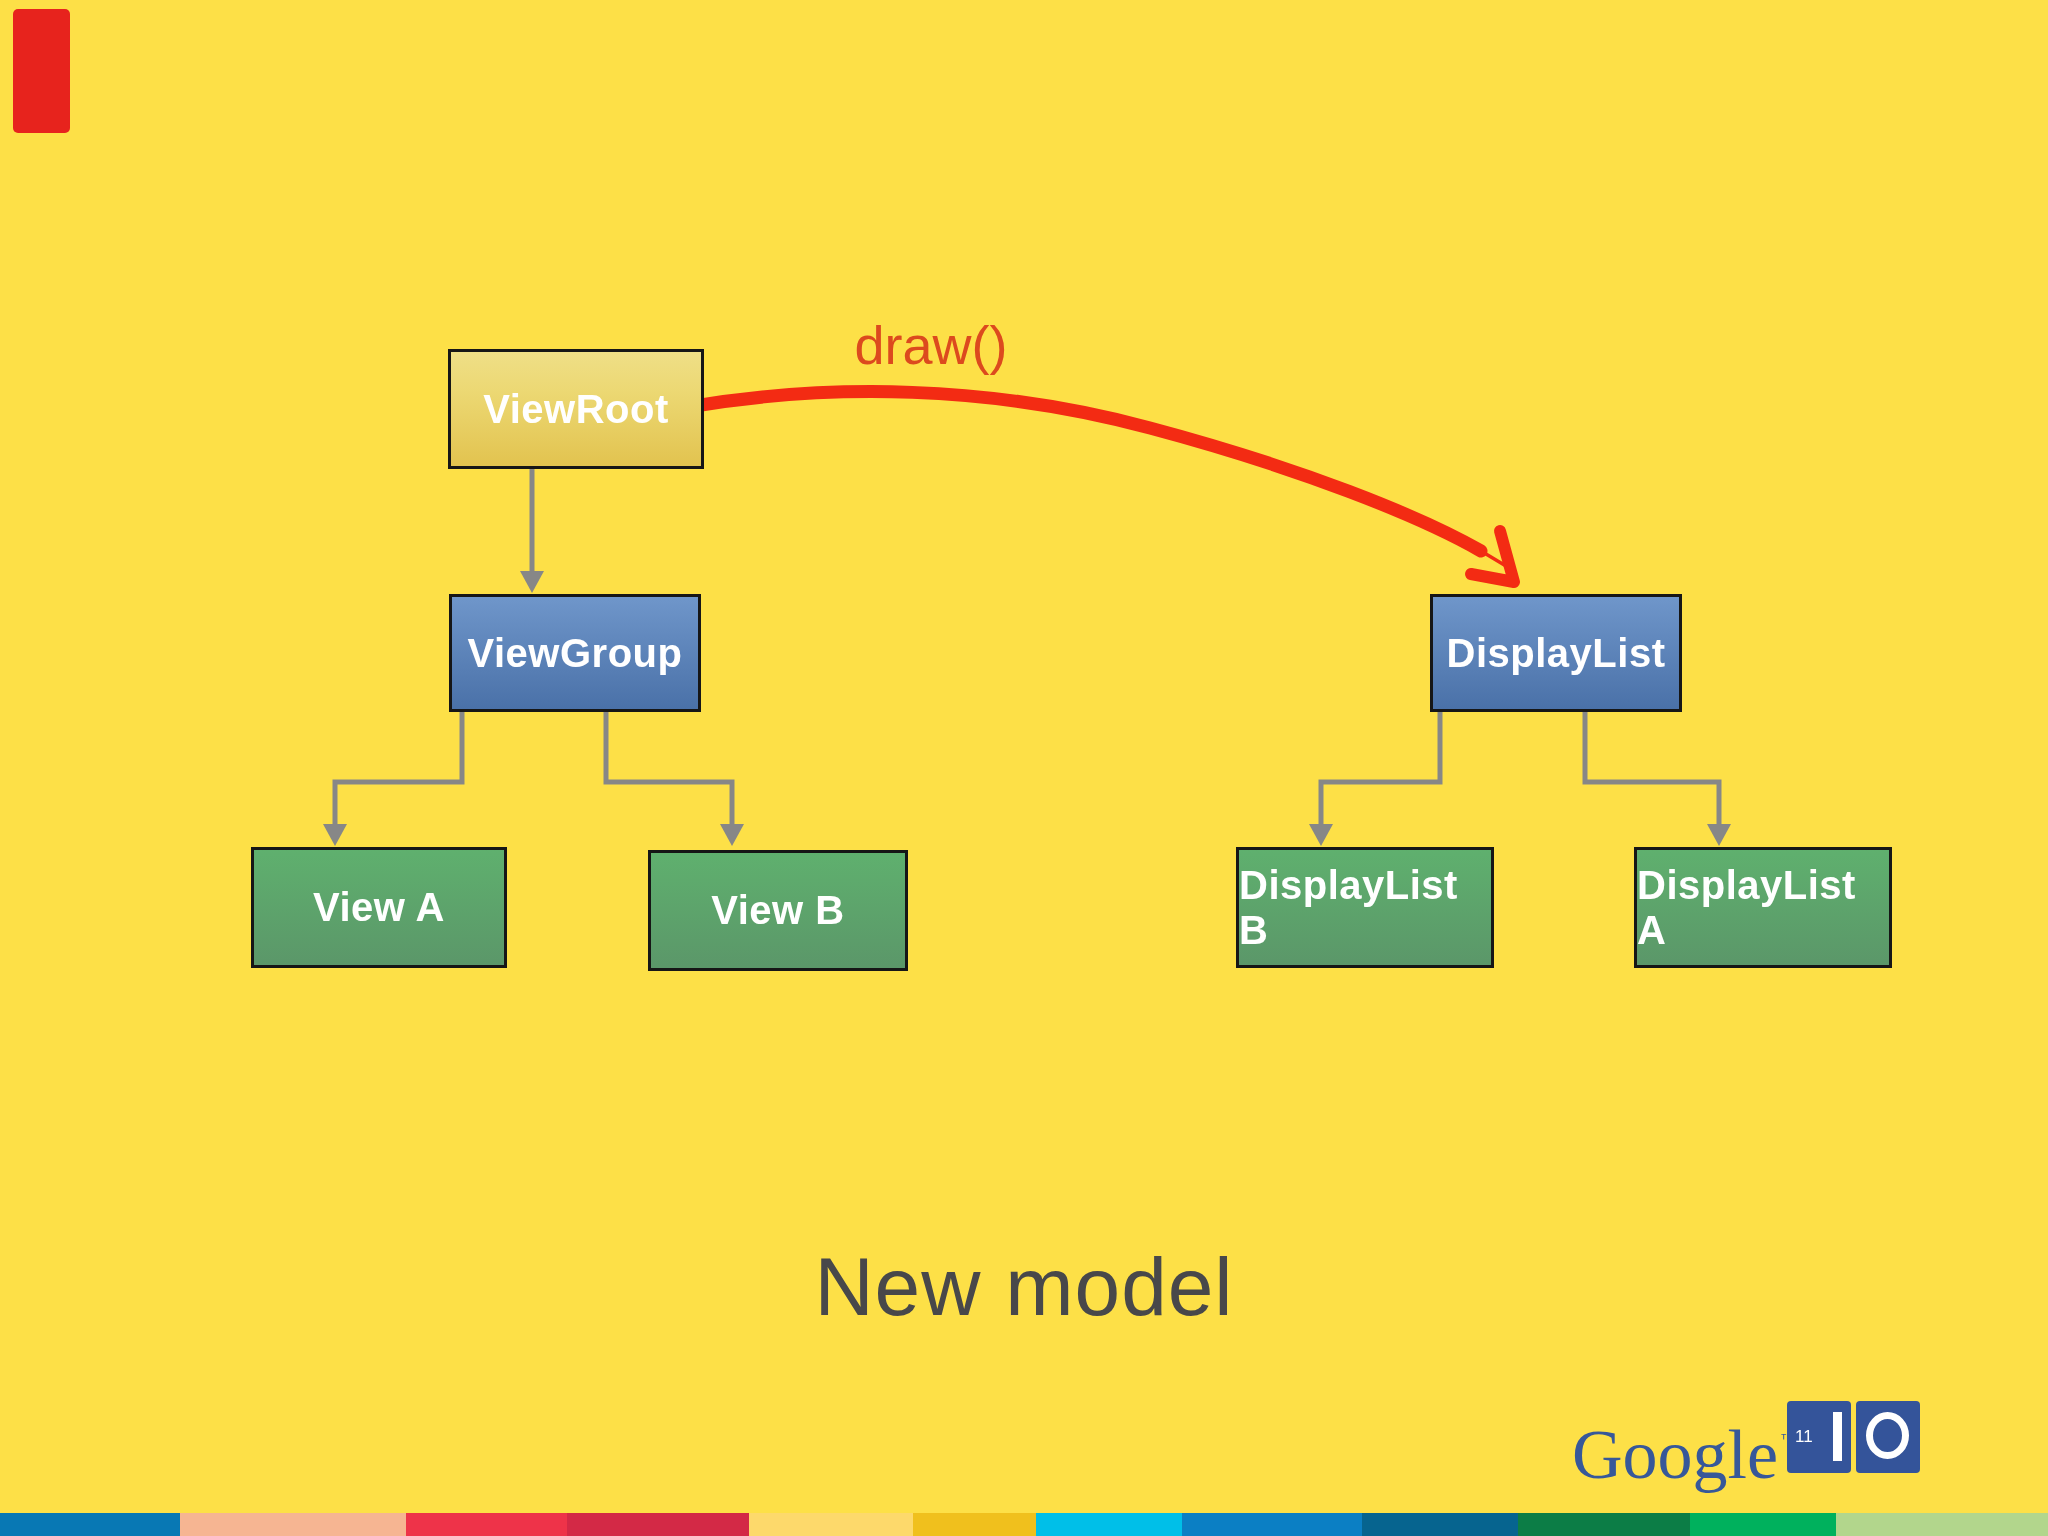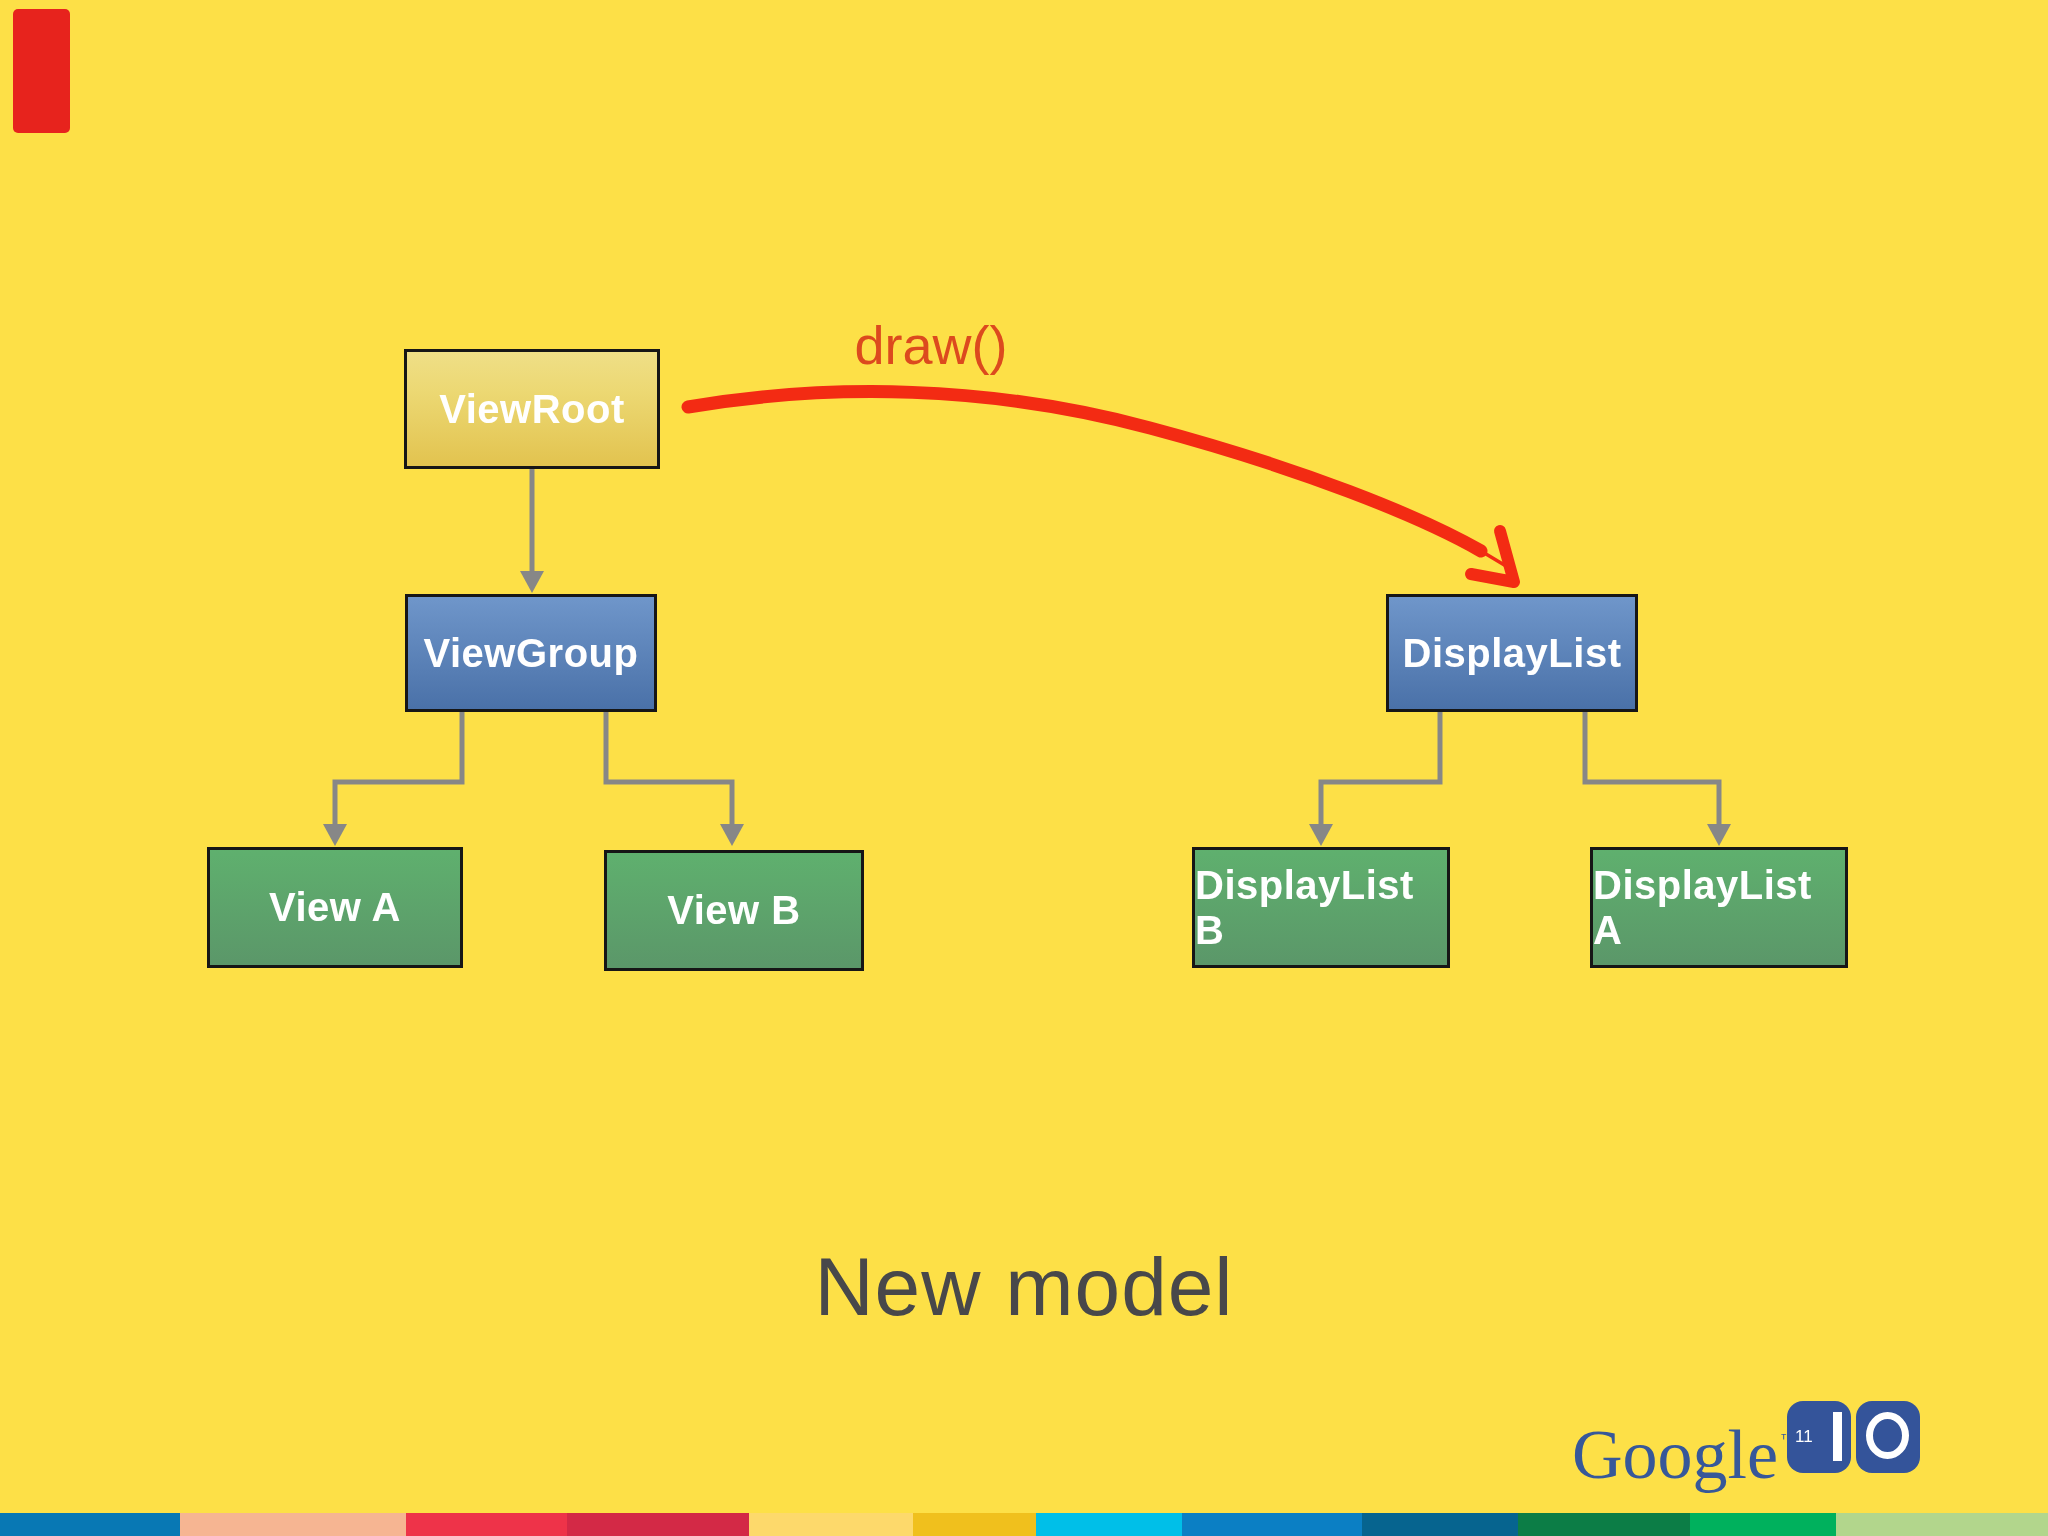--- a/index.html
+++ b/index.html
@@ -17,20 +17,21 @@
     position: absolute;
     border: 3px solid #161616;
     box-sizing: border-box;
     display: flex;
     align-items: center;
     justify-content: center;
     color: #ffffff;
     font-size: 40px;
     font-weight: bold;
     letter-spacing: 0.5px;
+    margin-left: 44px;
   }
   .node.yellow { background: linear-gradient(180deg, #efdf87 0%, #ecd873 35%, #e2c34f 100%); }
   .node.blue   { background: linear-gradient(180deg, #6f96ca 0%, #4a71a8 100%); }
   .node.green  { background: linear-gradient(180deg, #5fb06e 0%, #5b9769 100%); }
 
   #node-viewroot      { left: 404px;  top: 349px; width: 256px; height: 120px; }
   #node-viewgroup     { left: 405px;  top: 594px; width: 252px; height: 118px; }
   #node-displaylist   { left: 1386px; top: 594px; width: 252px; height: 118px; }
   #node-view-a        { left: 207px;  top: 847px; width: 256px; height: 121px; }
   #node-view-b        { left: 604px;  top: 850px; width: 260px; height: 121px; }
@@ -94,21 +95,21 @@
     vertical-align: 34px;
     margin-left: 2px;
     font-family: "Liberation Sans", sans-serif;
   }
   .io-tile {
     position: absolute;
     top: 1401px;
     width: 64px;
     height: 72px;
     background: #34549a;
-    border-radius: 16px;
+    border-radius: 4px;
   }
   #io-tile-i { left: 1787px; }
   #io-tile-o { left: 1856px; }
   .io-year {
     position: absolute;
     left: 8px;
     top: 26px;
     color: #ffffff;
     font-size: 17px;
     line-height: 20px;

